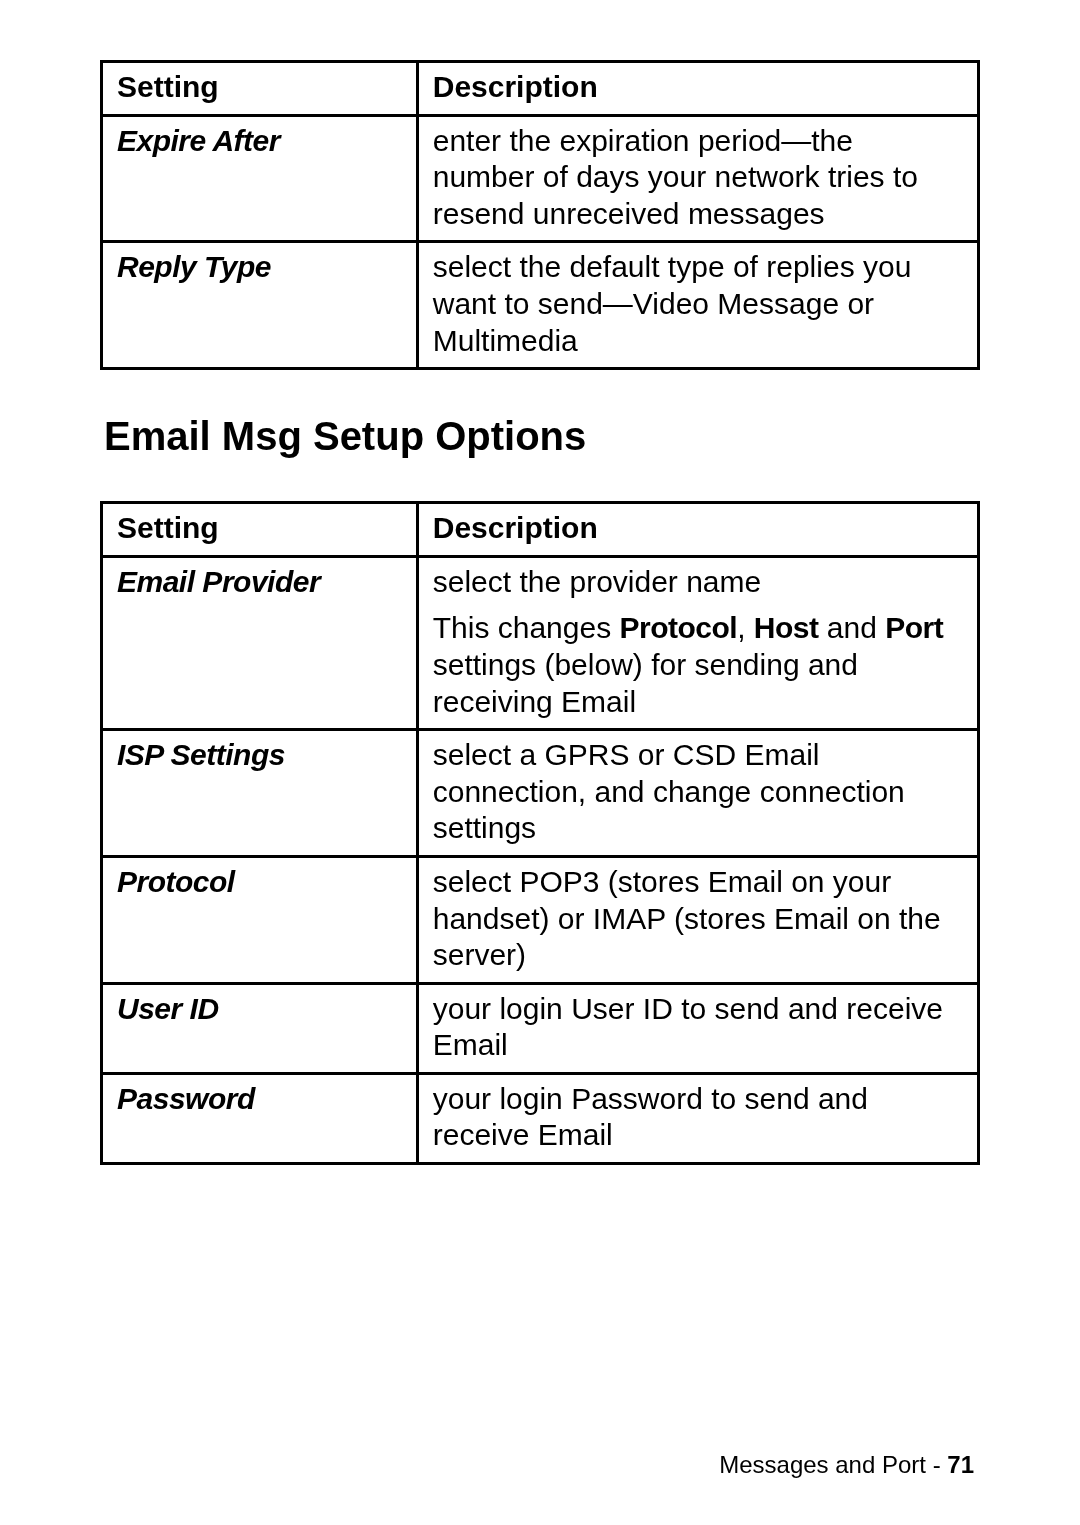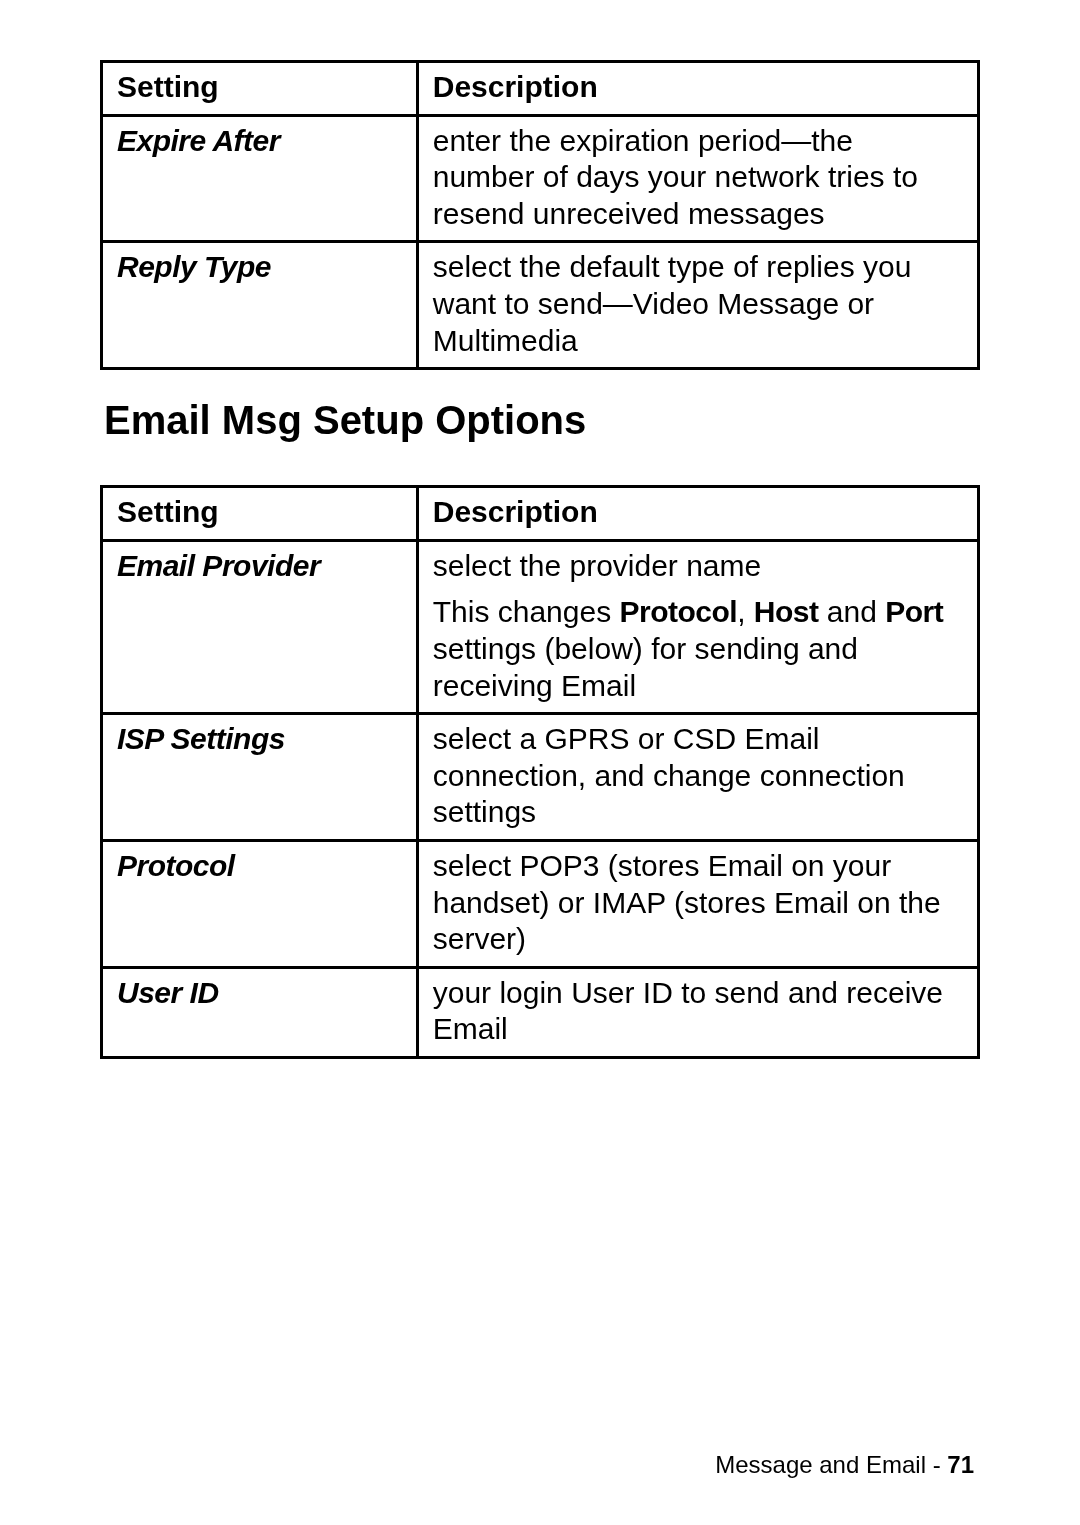--- a/index.html
+++ b/index.html
@@ -17,21 +17,21 @@
     box-sizing: border-box;
     width: 1080px;
     min-height: 1525px;
     padding: 60px 100px 40px 100px;
     position: relative;
   }
   table.settings {
     border-collapse: collapse;
     width: 100%;
     table-layout: fixed;
-    margin-bottom: 28px;
+    margin-bottom: 44px;
   }
   table.settings th,
   table.settings td {
     border: 3px solid #000;
     padding: 6px 14px 8px 14px;
     vertical-align: top;
     text-align: left;
     font-size: 30px;
     line-height: 1.22;
   }
@@ -140,20 +140,24 @@
         <td class="desc">select a GPRS or CSD Email connection, and change connection settings</td>
       </tr>
       <tr>
         <td class="cond row-label">Protocol</td>
         <td class="desc">select POP3 (stores Email on your handset) or IMAP (stores Email on the server)</td>
       </tr>
       <tr>
         <td class="cond row-label">User ID</td>
         <td class="desc">your login User ID to send and receive Email</td>
       </tr>
+      <tr>
+        <td class="cond row-label">Password</td>
+        <td class="desc">your login Password to send and receive Email</td>
+      </tr>
     </tbody>
   </table>
 
   <div class="footer">
-    <span>Message and Email</span><span> - </span><span class="pagenum">71</span>
+    <span>Messages and Port</span><span> - </span><span class="pagenum">71</span>
   </div>
 
 </div>
 
 </body></html>

